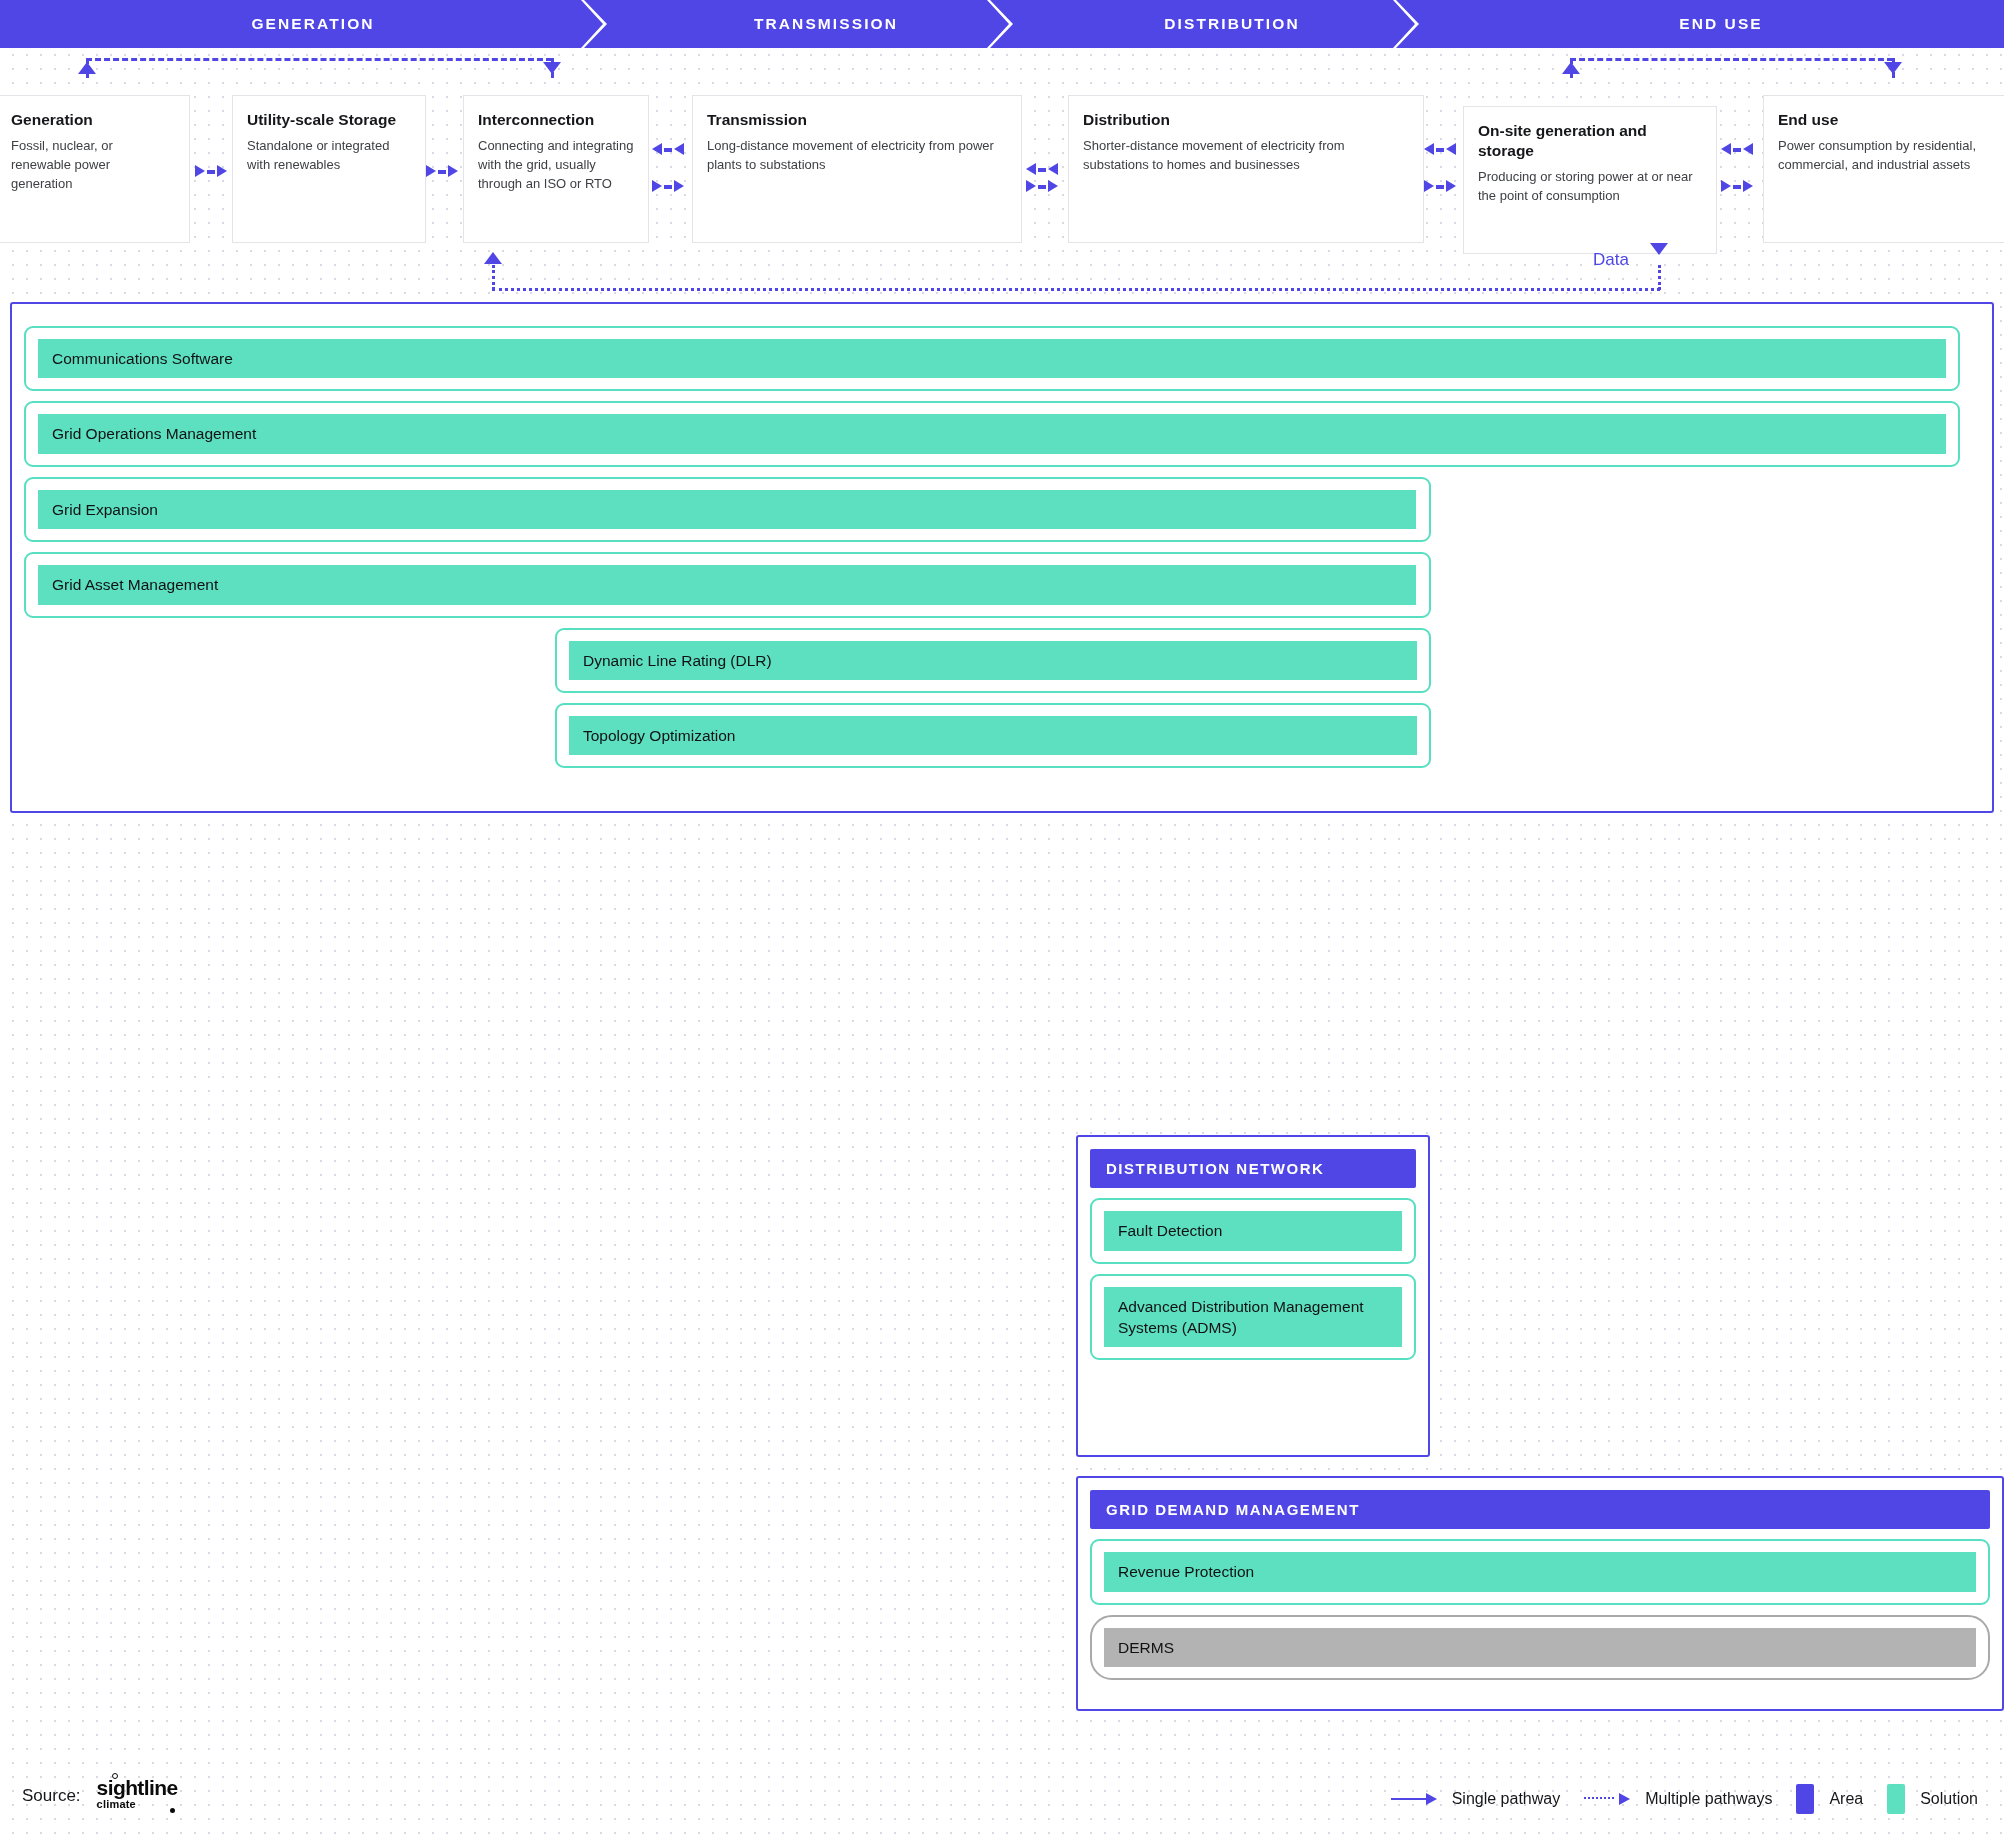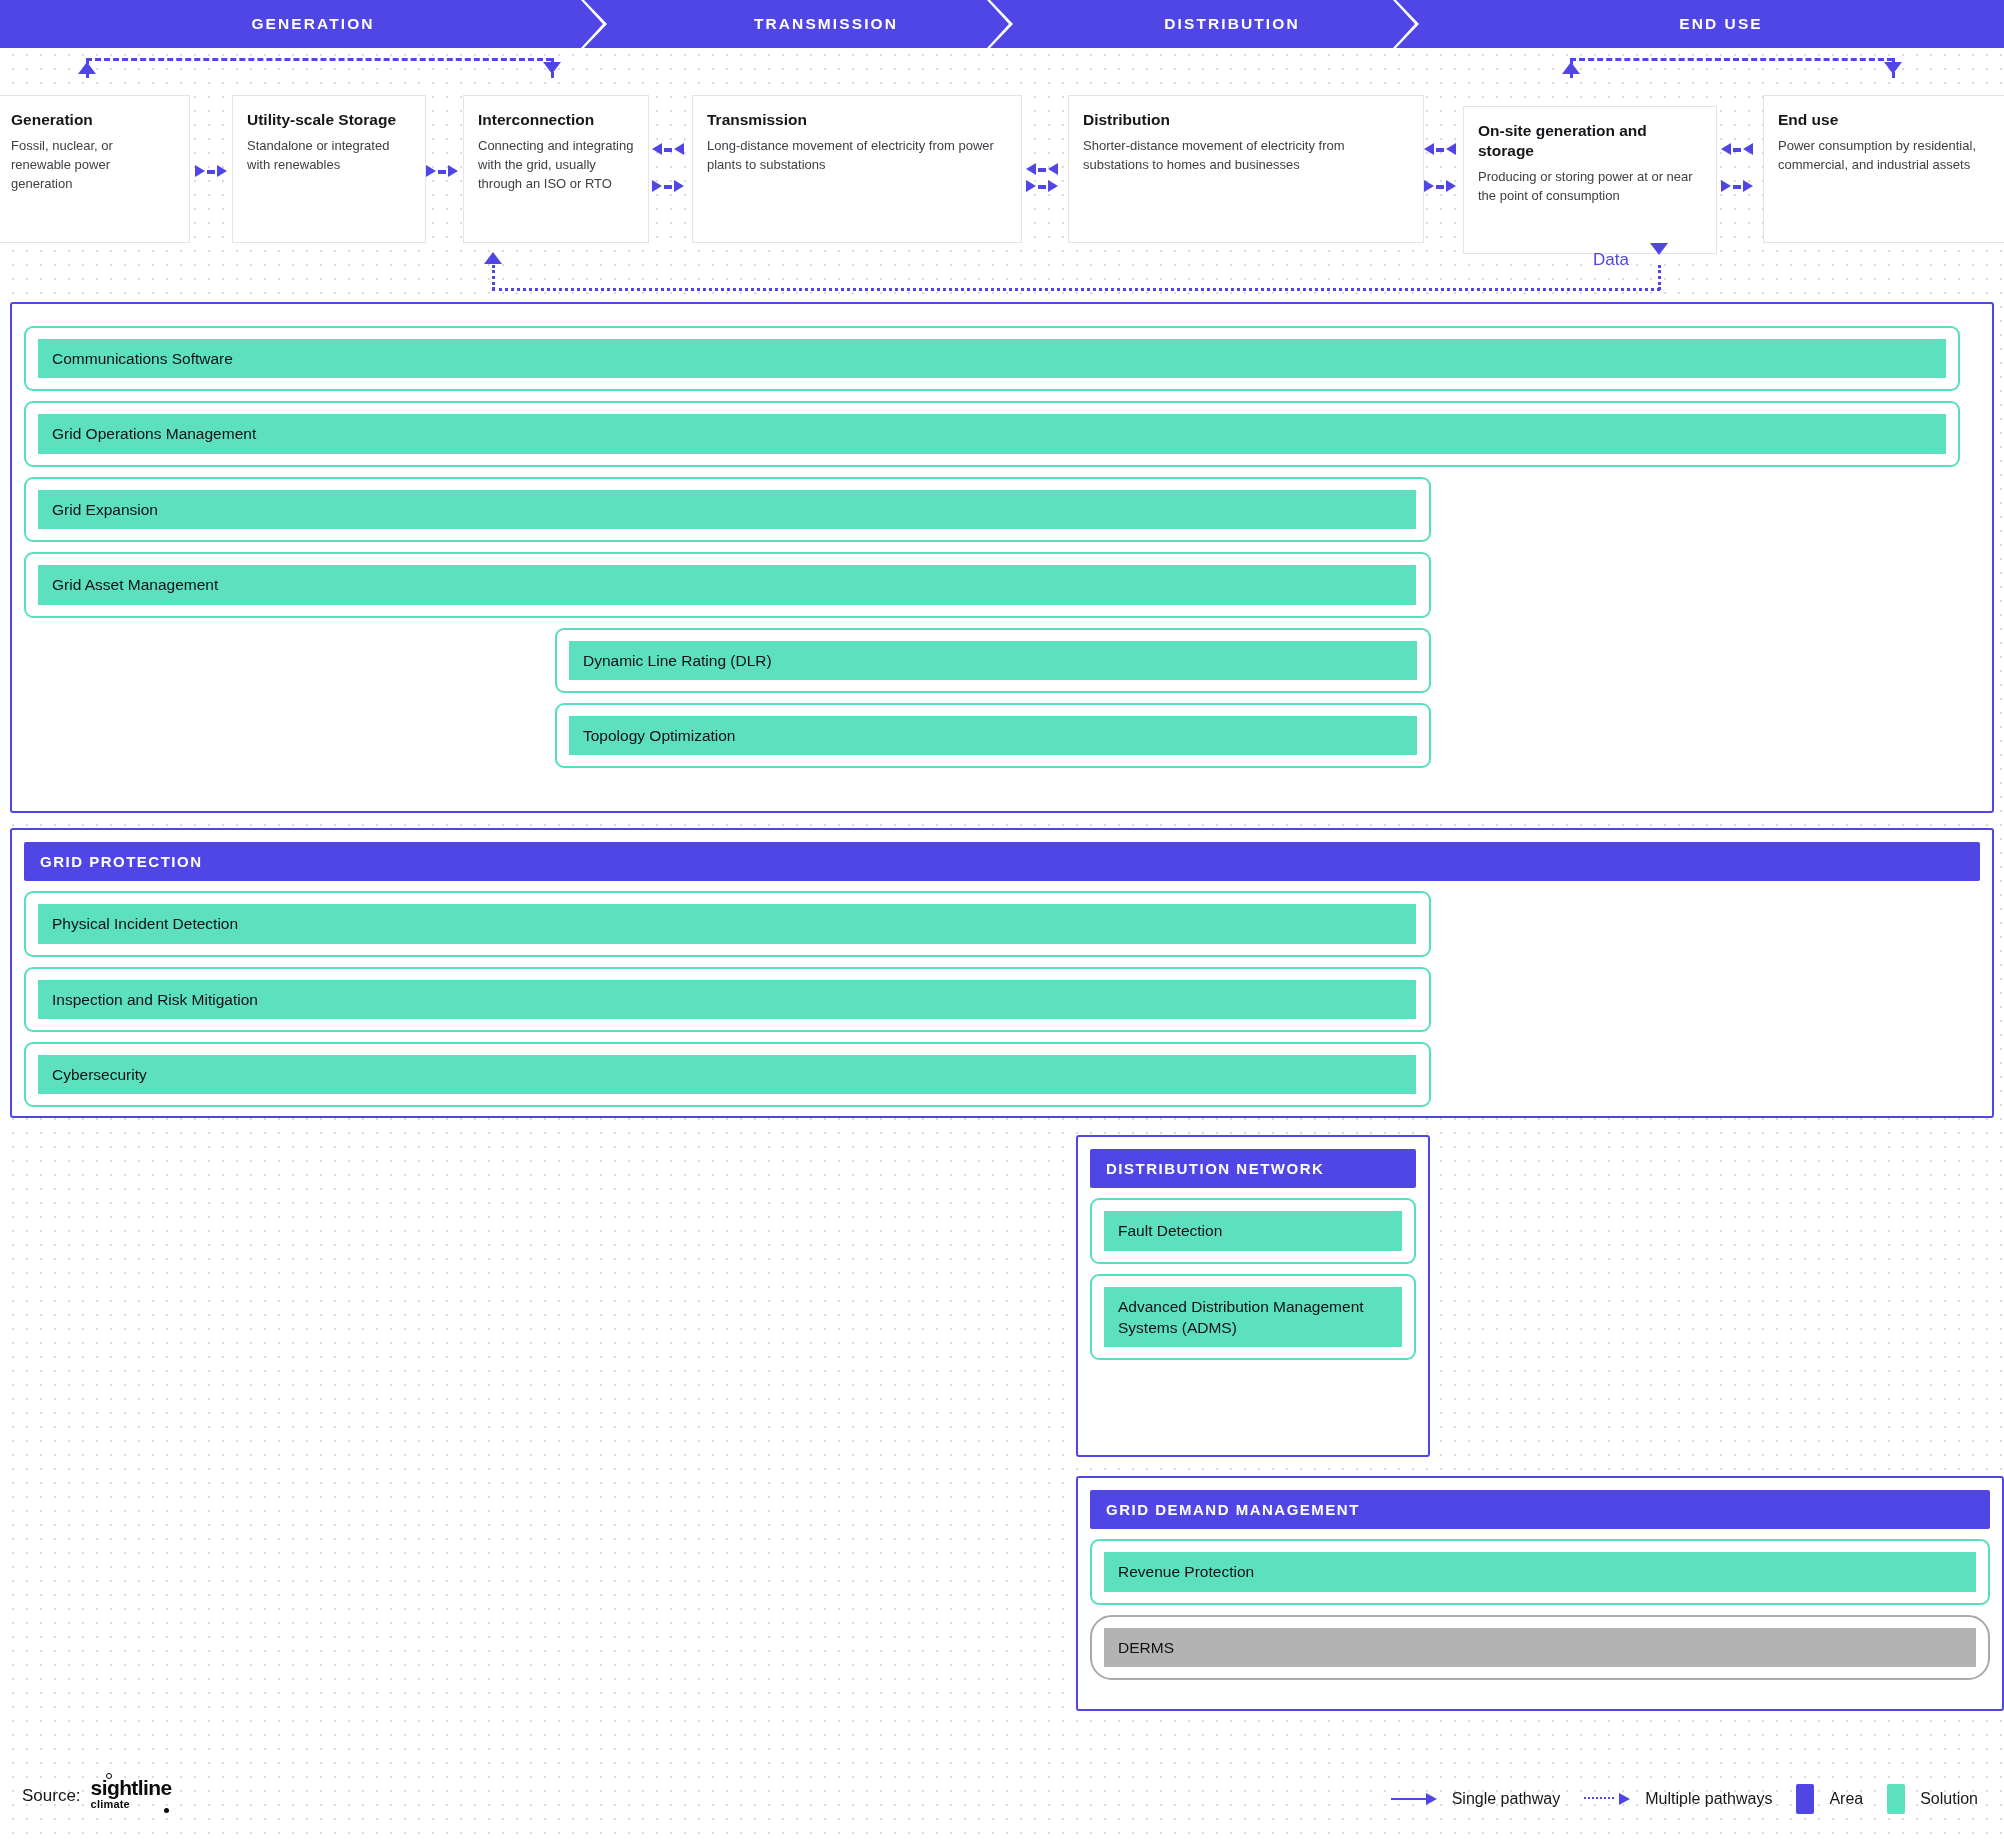--- a/index.html
+++ b/index.html
@@ -109,21 +109,21 @@
     margin-left:12px;
     min-height:20px;
   }
   .sol.grey{ border-color:#a9a9a9;border-radius:22px; }
   .sol.grey .fill{ background:#b3b3b3; }
 
   
   .footer{ position:absolute; left:0; bottom:0; width:2004px; height:104px; }
   .srcwrap{
     position:absolute; left:22px; top:36px;
-    display:flex; align-items:flex-start; gap:10px;
+    display:flex; align-items:flex-start; gap:16px;
   }
   .srclabel{ font-size:17px; color:#16171a; padding-top:10px;}
   .logo{ position:relative; }
   .logo .l1{ font-size:21px; font-weight:700; letter-spacing:-0.6px; color:#0b0b0c; }
   .logo .l2{ font-size:11px; font-weight:700; color:#0b0b0c; letter-spacing:0.2px; margin-top:-2px;}
   .logo .dotg{ position:absolute; left:15px; top:-3px; width:6px;height:6px;
                border:1.4px solid #0b0b0c; border-radius:50%; }
   .logo .dotr{ position:absolute; left:73px; top:32px; width:5px;height:5px;
                background:#0b0b0c; border-radius:50%; }
 
@@ -285,33 +285,20 @@
       <div class="fill" style="width:1378px;">Grid Asset Management</div>
     </div>
     <div class="sol" style="width:876px;margin-left:531px;">
       <div class="fill" style="width:848px;">Dynamic Line Rating (DLR)</div>
     </div>
     <div class="sol" style="width:876px;margin-left:531px;">
       <div class="fill" style="width:848px;">Topology Optimization</div>
     </div>
   </div>
 
-  <div class="panel" style="left:10px;top:828px;width:1984px;height:290px;">
-    <div class="panel-title">GRID PROTECTION</div>
-
-    <div class="sol" style="width:1407px;">
-      <div class="fill" style="width:1378px;">Physical Incident Detection</div>
-    </div>
-    <div class="sol" style="width:1407px;">
-      <div class="fill" style="width:1378px;">Inspection and Risk Mitigation</div>
-    </div>
-    <div class="sol" style="width:1407px;">
-      <div class="fill" style="width:1378px;">Cybersecurity</div>
-    </div>
-  </div>
 
   <div class="panel" style="left:1076px;top:1135px;width:354px;height:322px;">
     <div class="panel-title">DISTRIBUTION NETWORK</div>
 
     <div class="sol" style="width:326px;">
       <div class="fill" style="width:298px;">Fault Detection</div>
     </div>
     <div class="sol" style="width:326px;">
       <div class="fill" style="width:298px;">Advanced Distribution Management Systems (ADMS)</div>
     </div>

